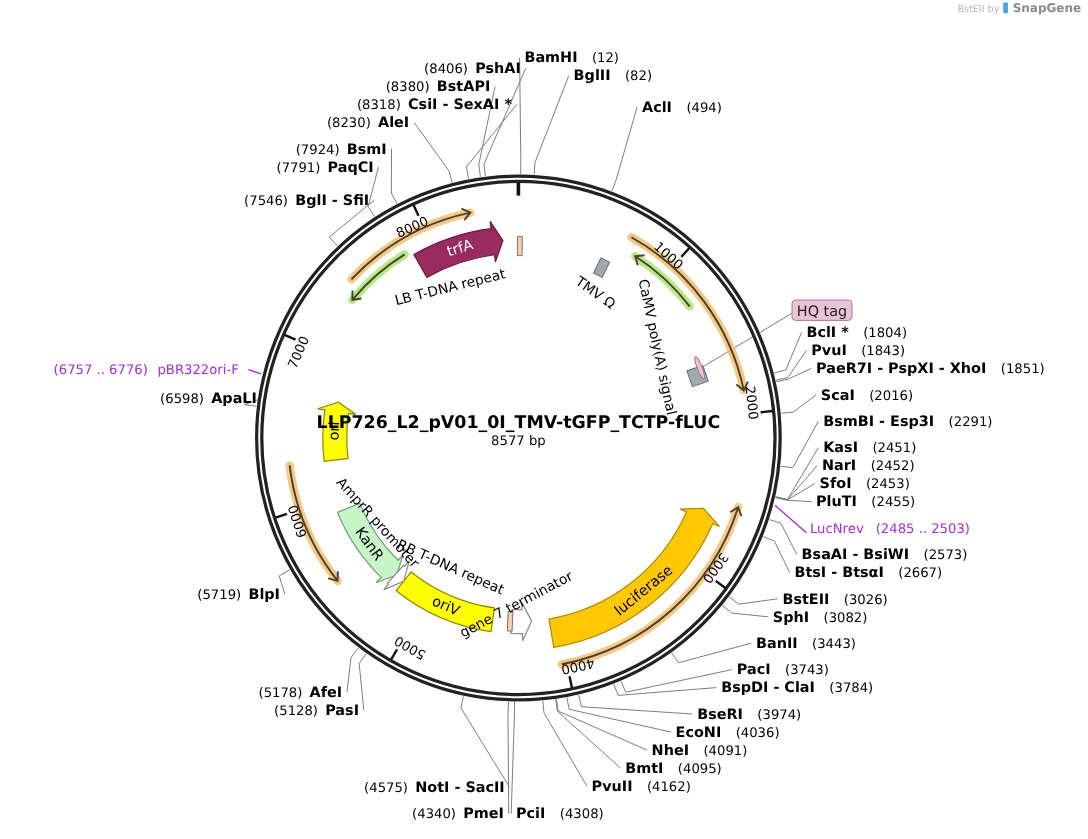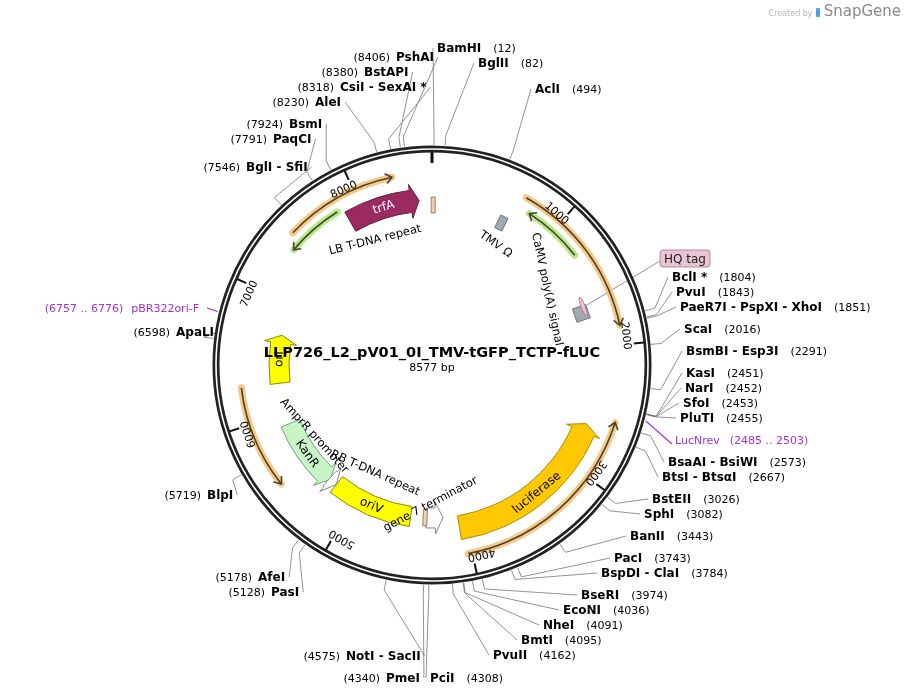--- a/index.html
+++ b/index.html
@@ -7,27 +7,27 @@
          font-family:"DejaVu Sans", "Liberation Sans", sans-serif; }
   #map { position:absolute; left:0; top:0; width:907px; height:699px; }
   .site-name { font-weight:bold; font-size:12px; fill:#000; }
   .site-pos { font-size:11px; fill:#000; }
   .primer { font-size:11px; fill:#a22fd8; }
   .tick-label { font-size:11px; fill:#000; }
   .feat-label { font-size:11.5px; fill:#000; }
   .title { font-weight:bold; font-size:14.5px; fill:#000; }
   .subtitle { font-size:11px; fill:#000; }
   .credit { position:absolute; right:6px; top:2px; font-size:8px; color:#b5b5b5; }
-  .credit b { color:#8a8a8a; font-weight:normal; font-size:15px; }
+  .credit b { color:#8a8a8a; font-weight:bold; font-size:10px; }
 </style>
 </head>
 <body>
 
 <div class="credit">
-  <span>Created by</span>
+  <span>BstEII by</span>
   <span style="display:inline-block;width:4px;height:9px;background:#4aa3e8;border-radius:1px;vertical-align:-1px;margin:0 1px;"></span>
   <b>SnapGene</b>
 </div>
 
 <svg id="map" xmlns="http://www.w3.org/2000/svg" width="907" height="699" viewBox="0 0 907 699">
   <g id="g-lines">
       <polyline points="433.9339390895533,145.0085004378626 434.0218454118057,135.0088868214018 433,48" fill="none" stroke="#777" stroke-width="0.8"></polyline>
       <polyline points="445.2074742972946,145.39680643787005 445.8078140380807,135.41484309413687 474,63" fill="none" stroke="#777" stroke-width="0.8"></polyline>
       <polyline points="509.888451270548,159.24920617728964 513.4288354192092,149.89689736716642 531,89" fill="none" stroke="#777" stroke-width="0.8"></polyline>
       <polyline points="645.2012632058666,310.730106251967 654.8922297152242,308.2632928997837 668,277" fill="none" stroke="#777" stroke-width="0.8"></polyline>

